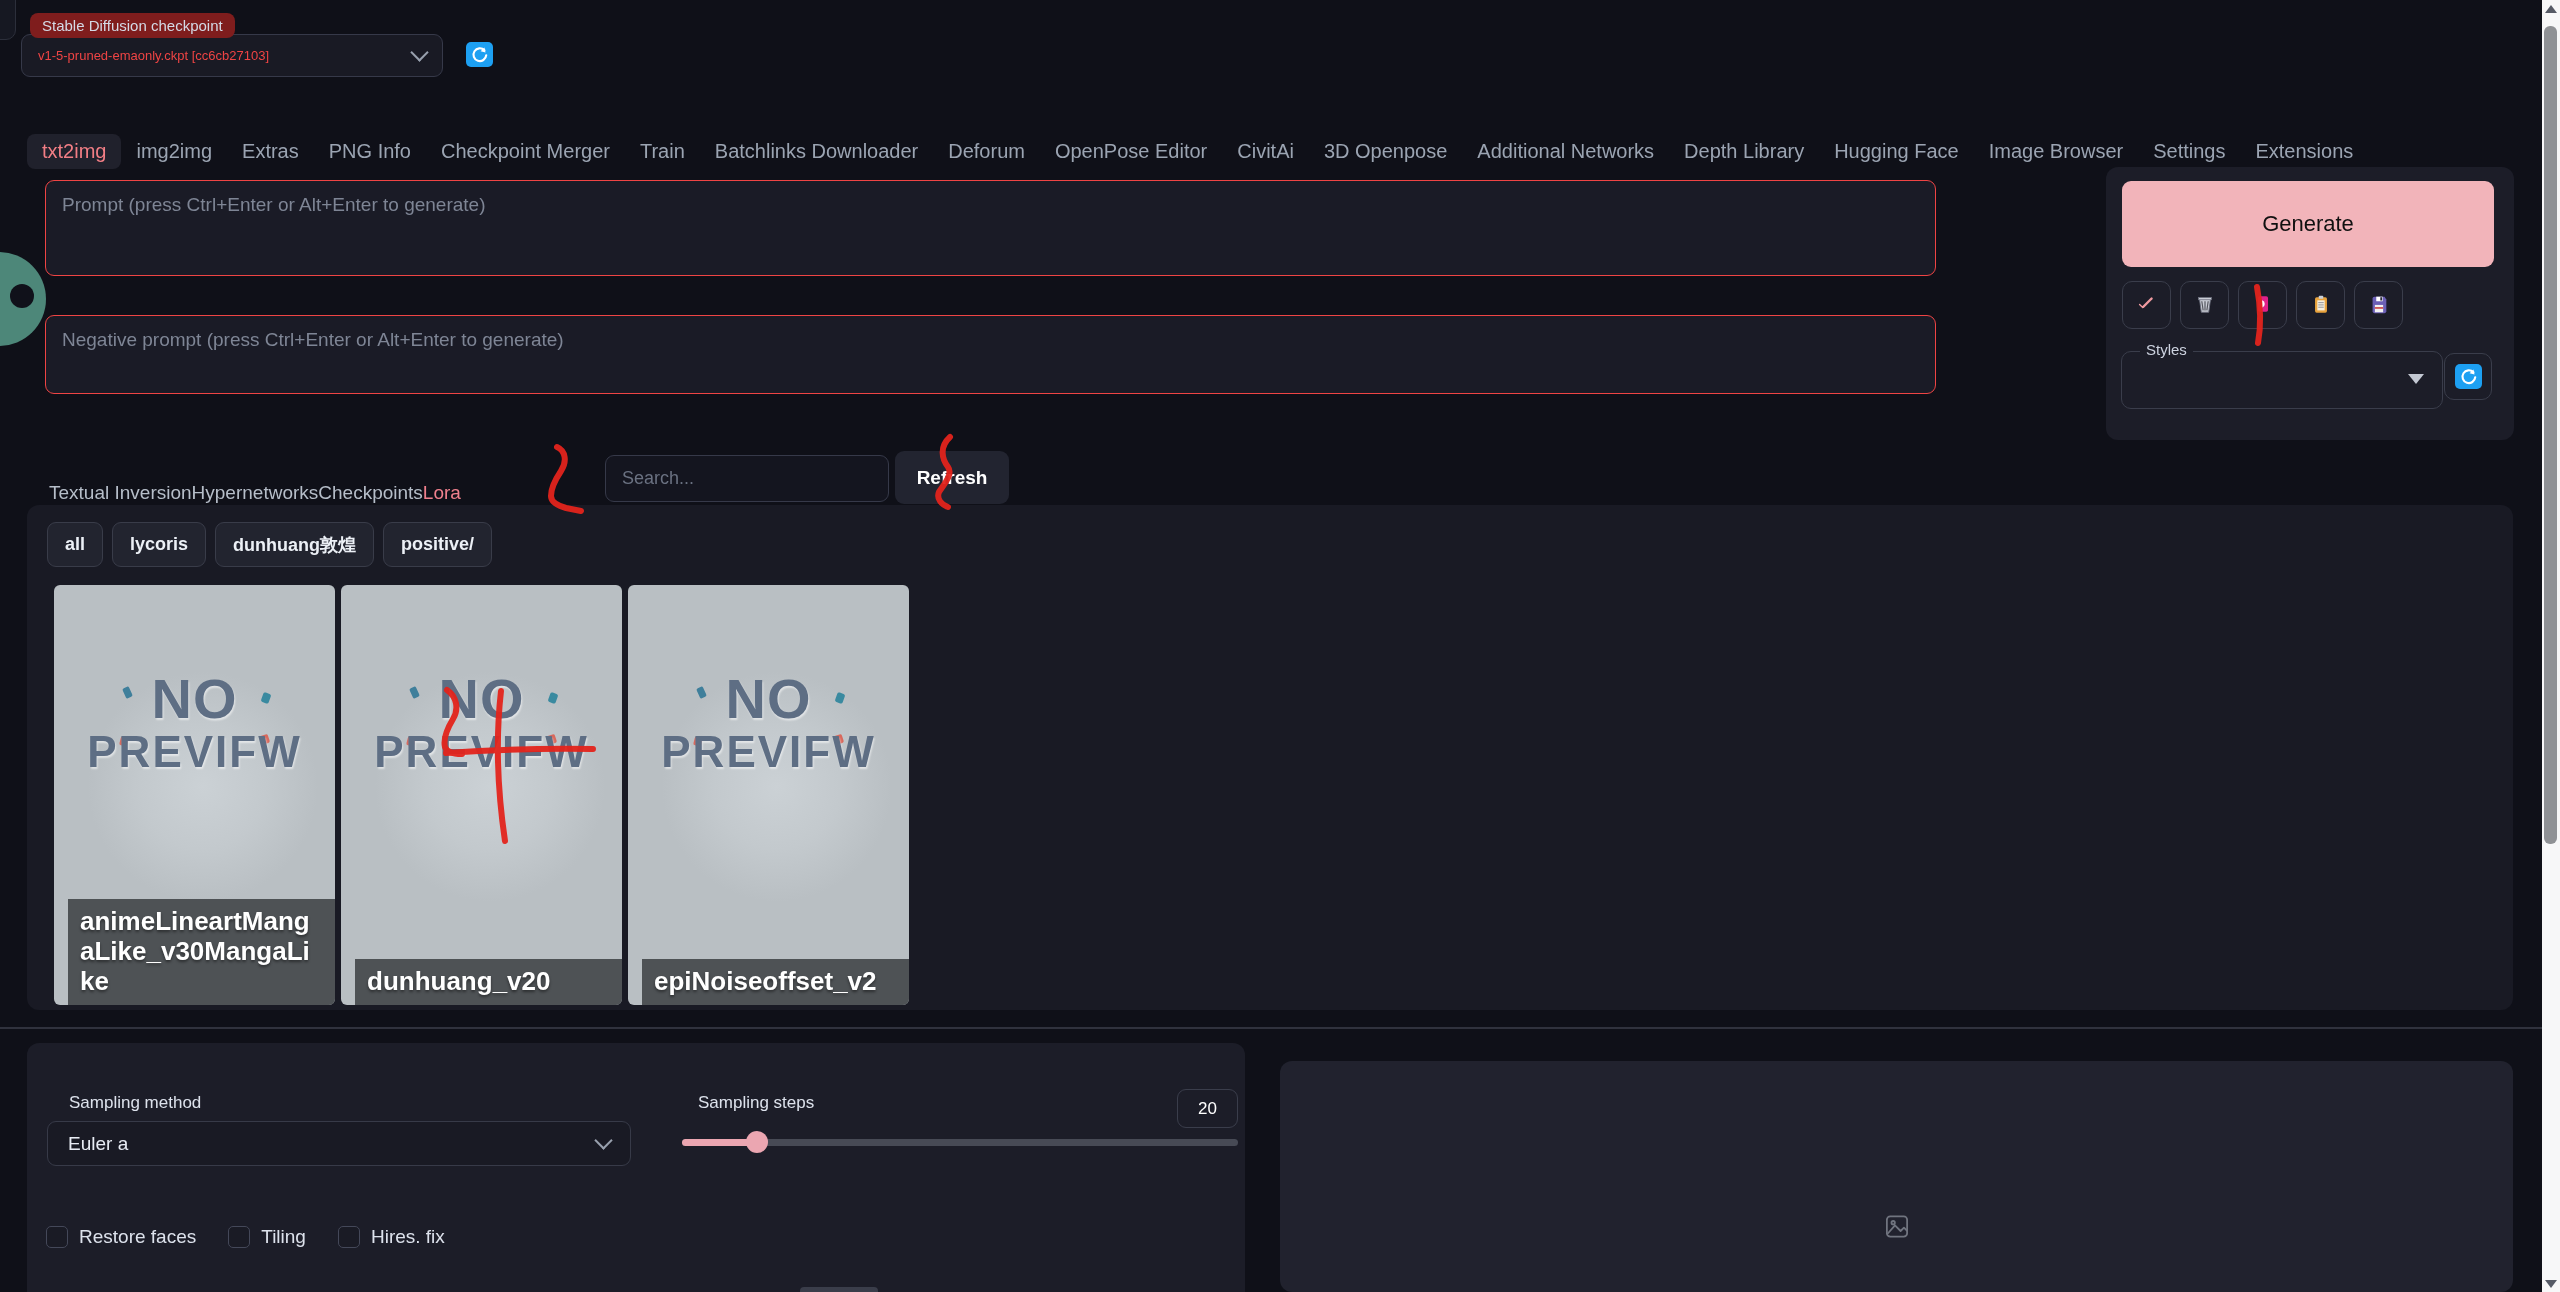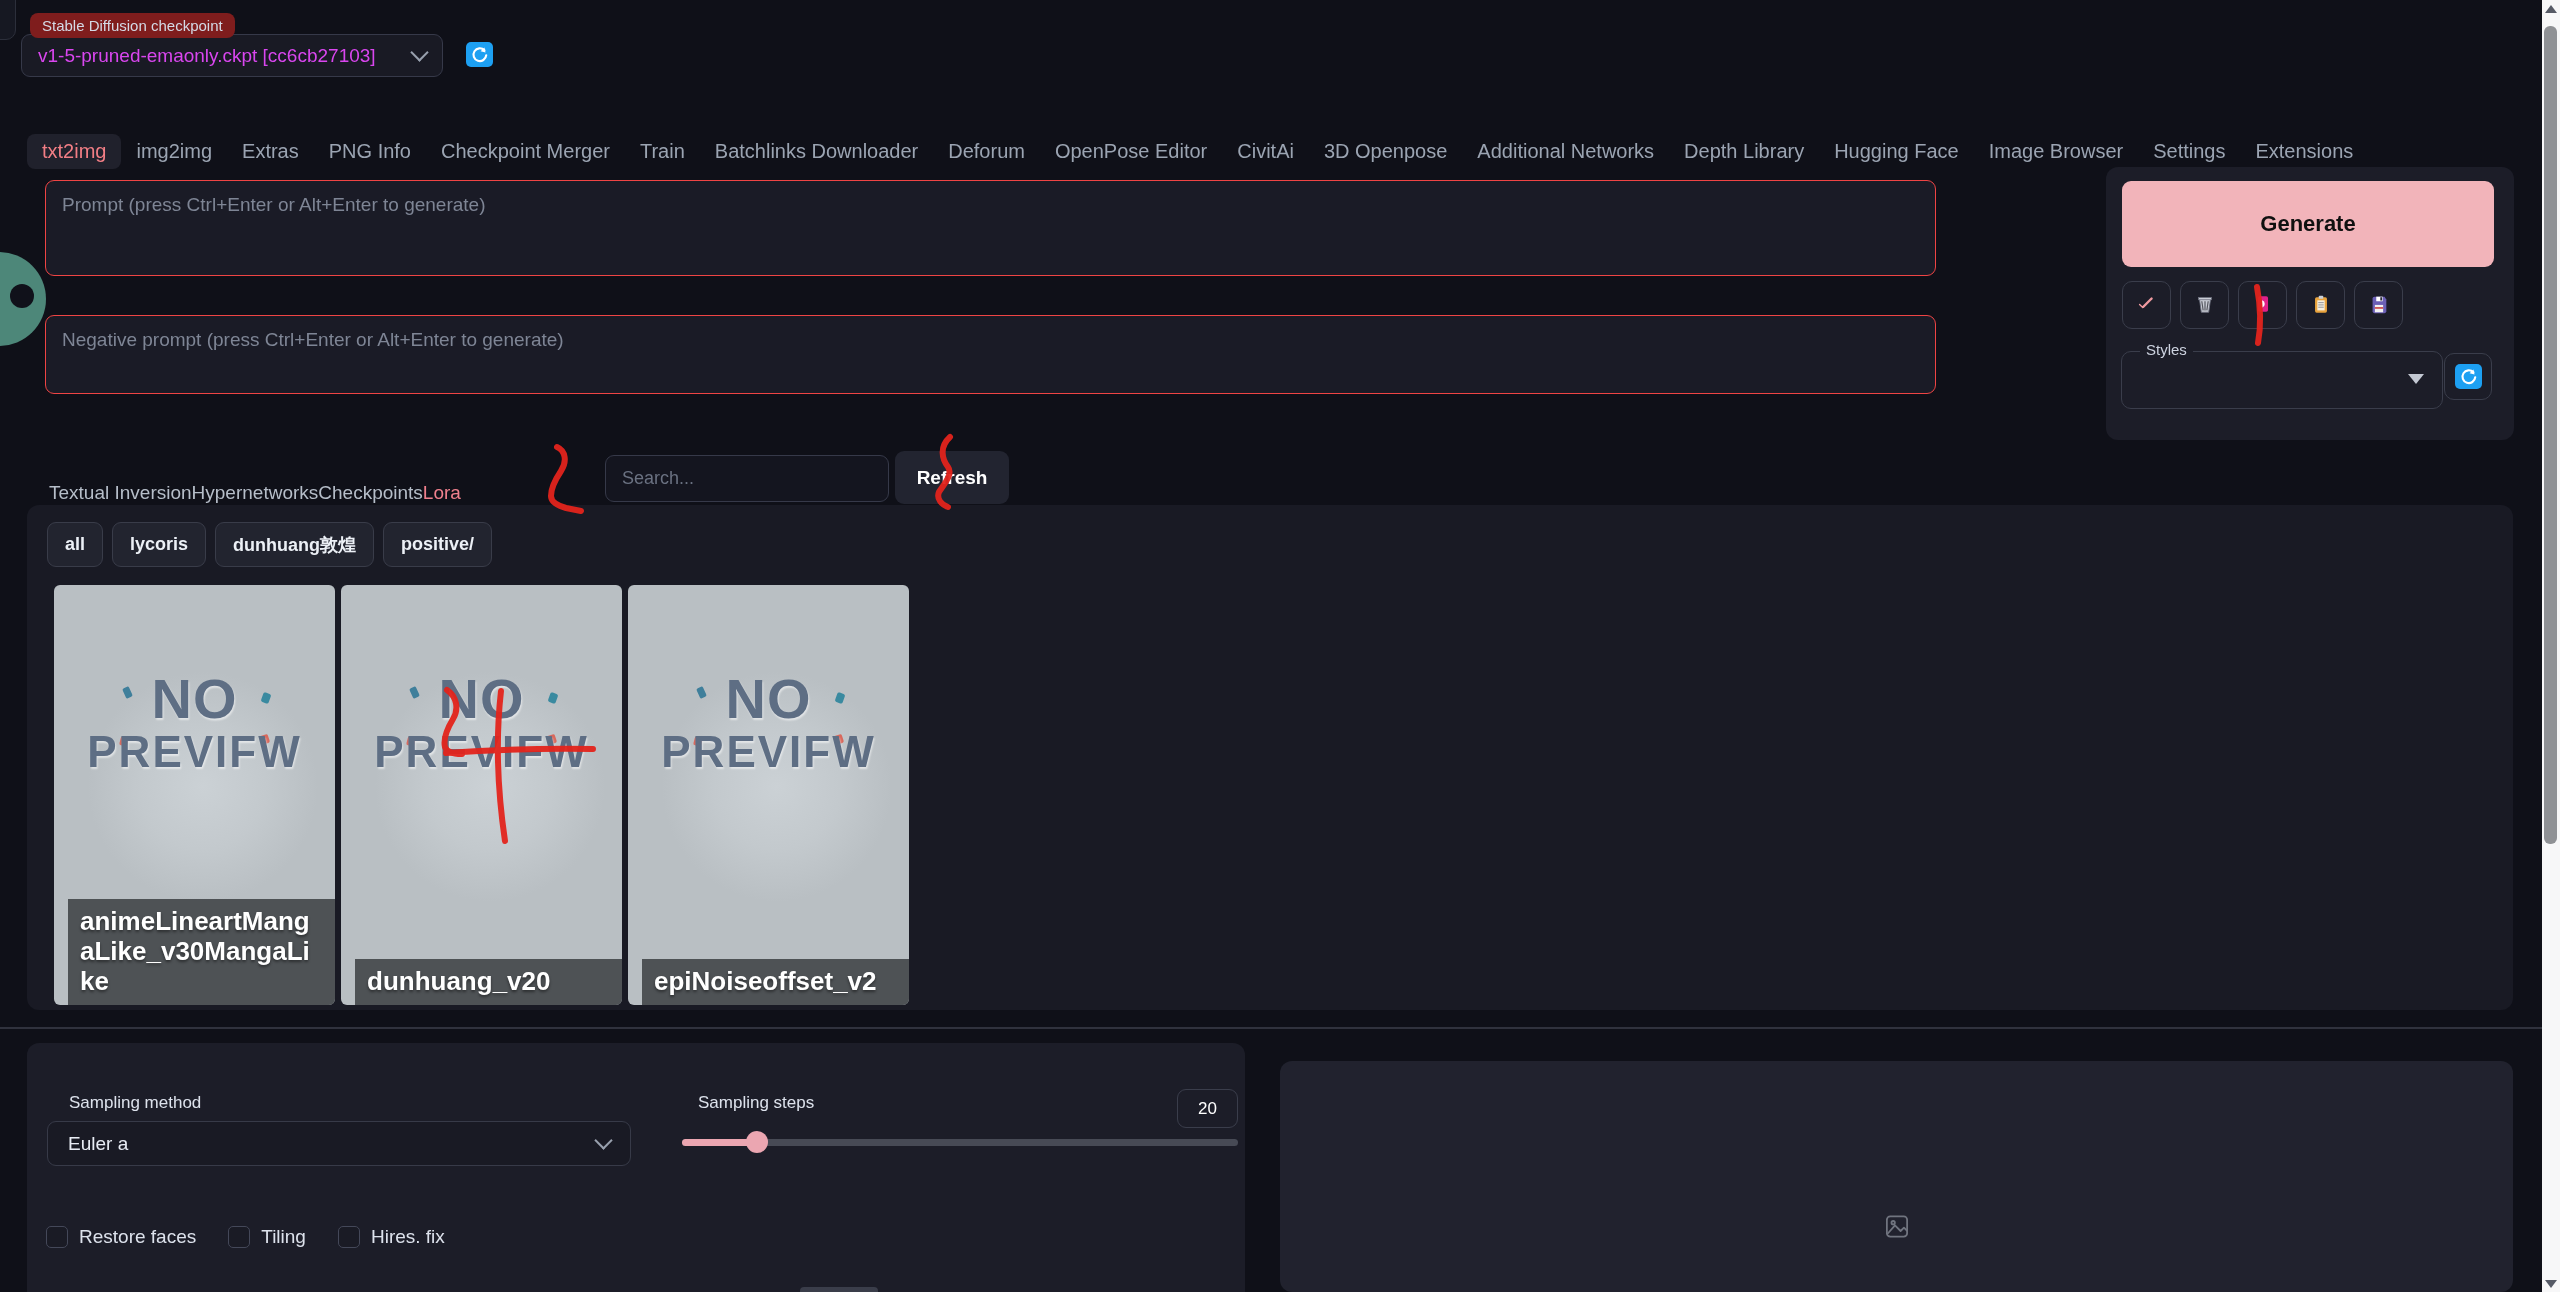--- a/index.html
+++ b/index.html
@@ -13,21 +13,21 @@
       background:#4d8779;}
   .green-ring::after{content:"";position:absolute;left:58px;top:32px;width:24px;height:24px;
       border-radius:50%;background:#10111a;}
 
   
   .ckpt-label{position:absolute;left:30px;top:13px;background:#7f1d1d;border-radius:8px;
       padding:4px 12px;font-size:15px;color:#d4dae6;z-index:3;}
   .ckpt-select{position:absolute;left:21px;top:34px;width:422px;height:43px;background:#191a24;
       border:1px solid #363949;border-radius:9px;display:flex;align-items:center;
       padding:0 16px;box-sizing:border-box;cursor:pointer;z-index:2;}
-  .ckpt-select .val{font-size:19px;color:#d946ef;flex:1;white-space:nowrap;overflow:hidden;}
+  .ckpt-select .val{font-size:13px;color:#ef4444;flex:1;white-space:nowrap;overflow:hidden;}
   .chev{width:11px;height:11px;border-right:2px solid #98a0ae;border-bottom:2px solid #98a0ae;
       transform:rotate(45deg);margin-top:-6px;flex:none;}
   .blue-btn{position:absolute;background:#1da0f2;border:none;border-radius:5px;cursor:pointer;
       display:flex;align-items:center;justify-content:center;padding:0;}
   .blue-btn svg{display:block;}
   .ckpt-refresh{left:466px;top:42px;width:27px;height:25px;}
 
   
   .main-tabs{position:absolute;left:27px;top:112px;height:36px;display:flex;align-items:center;margin-top:21px;}
   .main-tab{font-size:20px;color:#9ba4b2;padding:6px 15px;border-radius:8px;cursor:pointer;
@@ -42,21 +42,21 @@
       padding:13px 16px;box-sizing:border-box;}
   textarea::placeholder{color:#7e8595;}
   .prompt-main{top:180px;height:96px;}
   .prompt-neg{top:315px;height:79px;}
 
   
   .actions-panel{position:absolute;left:2106px;top:167px;width:408px;height:273px;
       background:#1c1d28;border-radius:12px;}
   .generate-btn{position:absolute;left:2122px;top:181px;width:372px;height:86px;border:none;
       background:#f2b4ba;border-radius:9px;font-family:"Liberation Sans",sans-serif;
-      font-size:22px;font-weight:700;color:#101010;cursor:pointer;}
+      font-size:22px;font-weight:400;color:#101010;cursor:pointer;}
   .tool-row{position:absolute;left:2122px;top:281px;display:flex;gap:9px;}
   .tool-btn{width:49px;height:48px;border:1px solid #3a3d4b;border-radius:10px;background:transparent;
       display:flex;align-items:center;justify-content:center;cursor:pointer;padding:0;}
   .styles-label{position:absolute;left:2140px;top:341px;font-size:15px;color:#cdd3e0;
       background:#1c1d28;padding:0 6px;z-index:2;}
   .styles-select{position:absolute;left:2121px;top:351px;width:320px;height:56px;
       border:1px solid #3a3d4b;border-radius:10px;cursor:pointer;}
   .styles-caret{position:absolute;right:18px;top:22px;width:0;height:0;
       border-left:8px solid transparent;border-right:8px solid transparent;
       border-top:10px solid #c3c8d3;}

